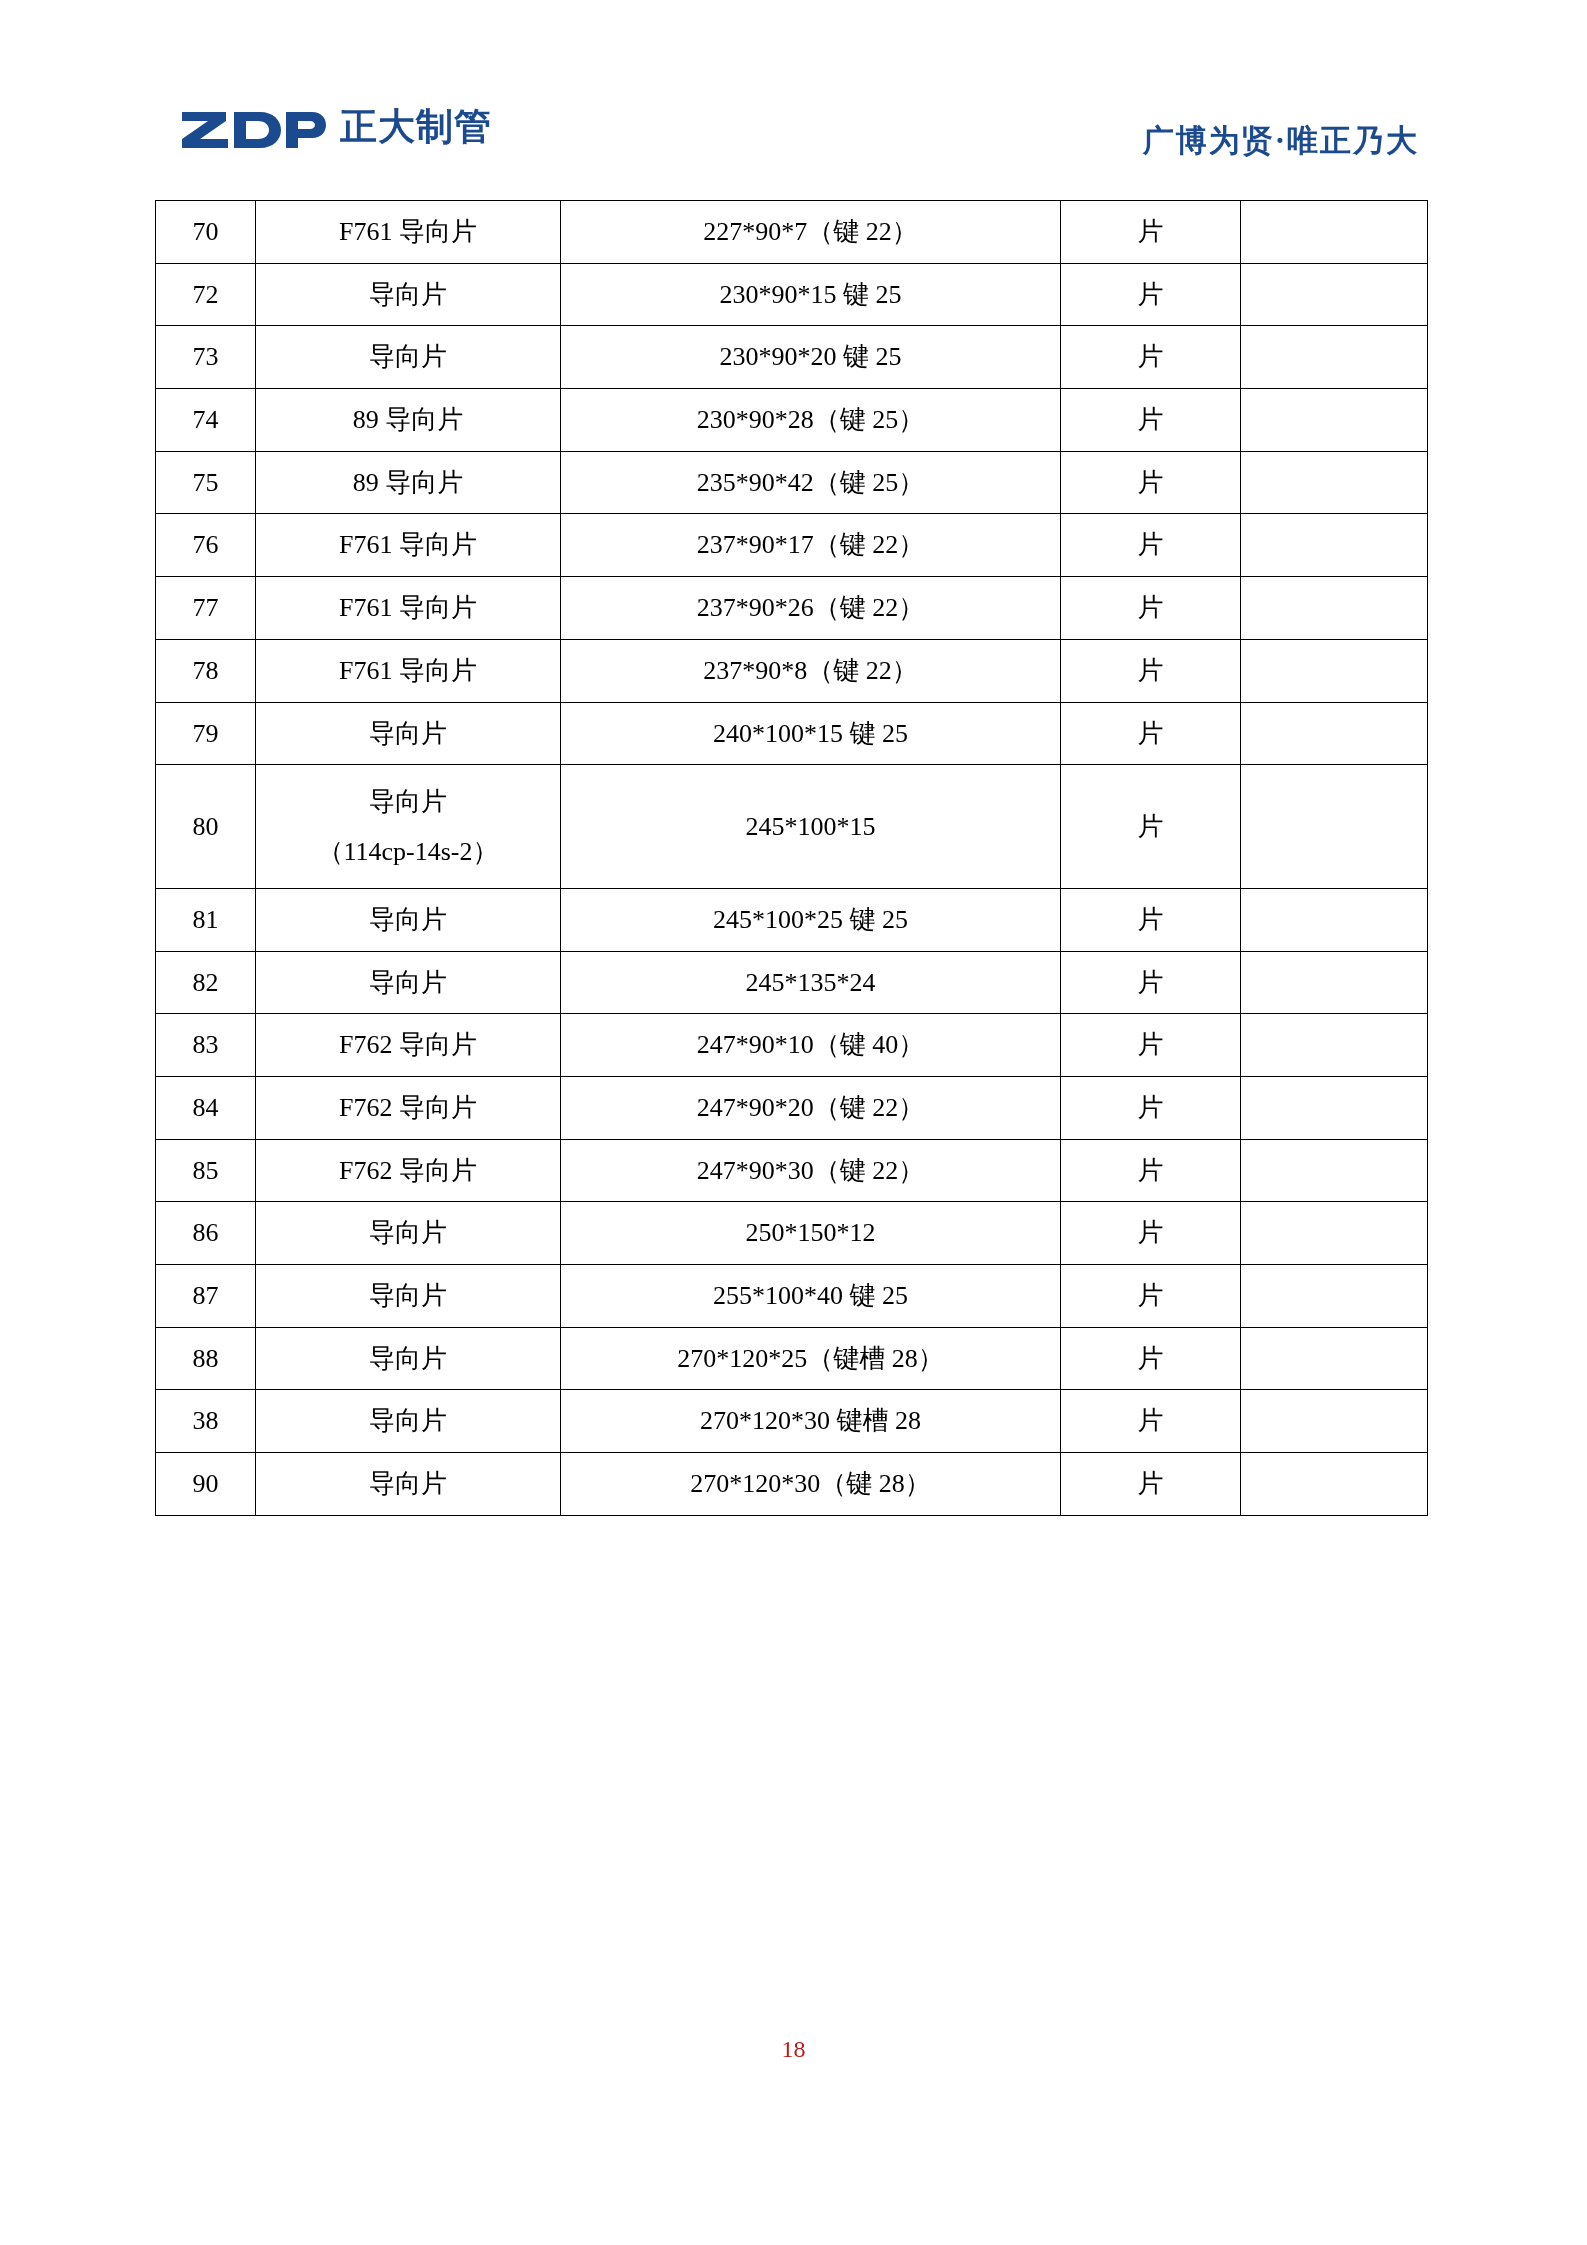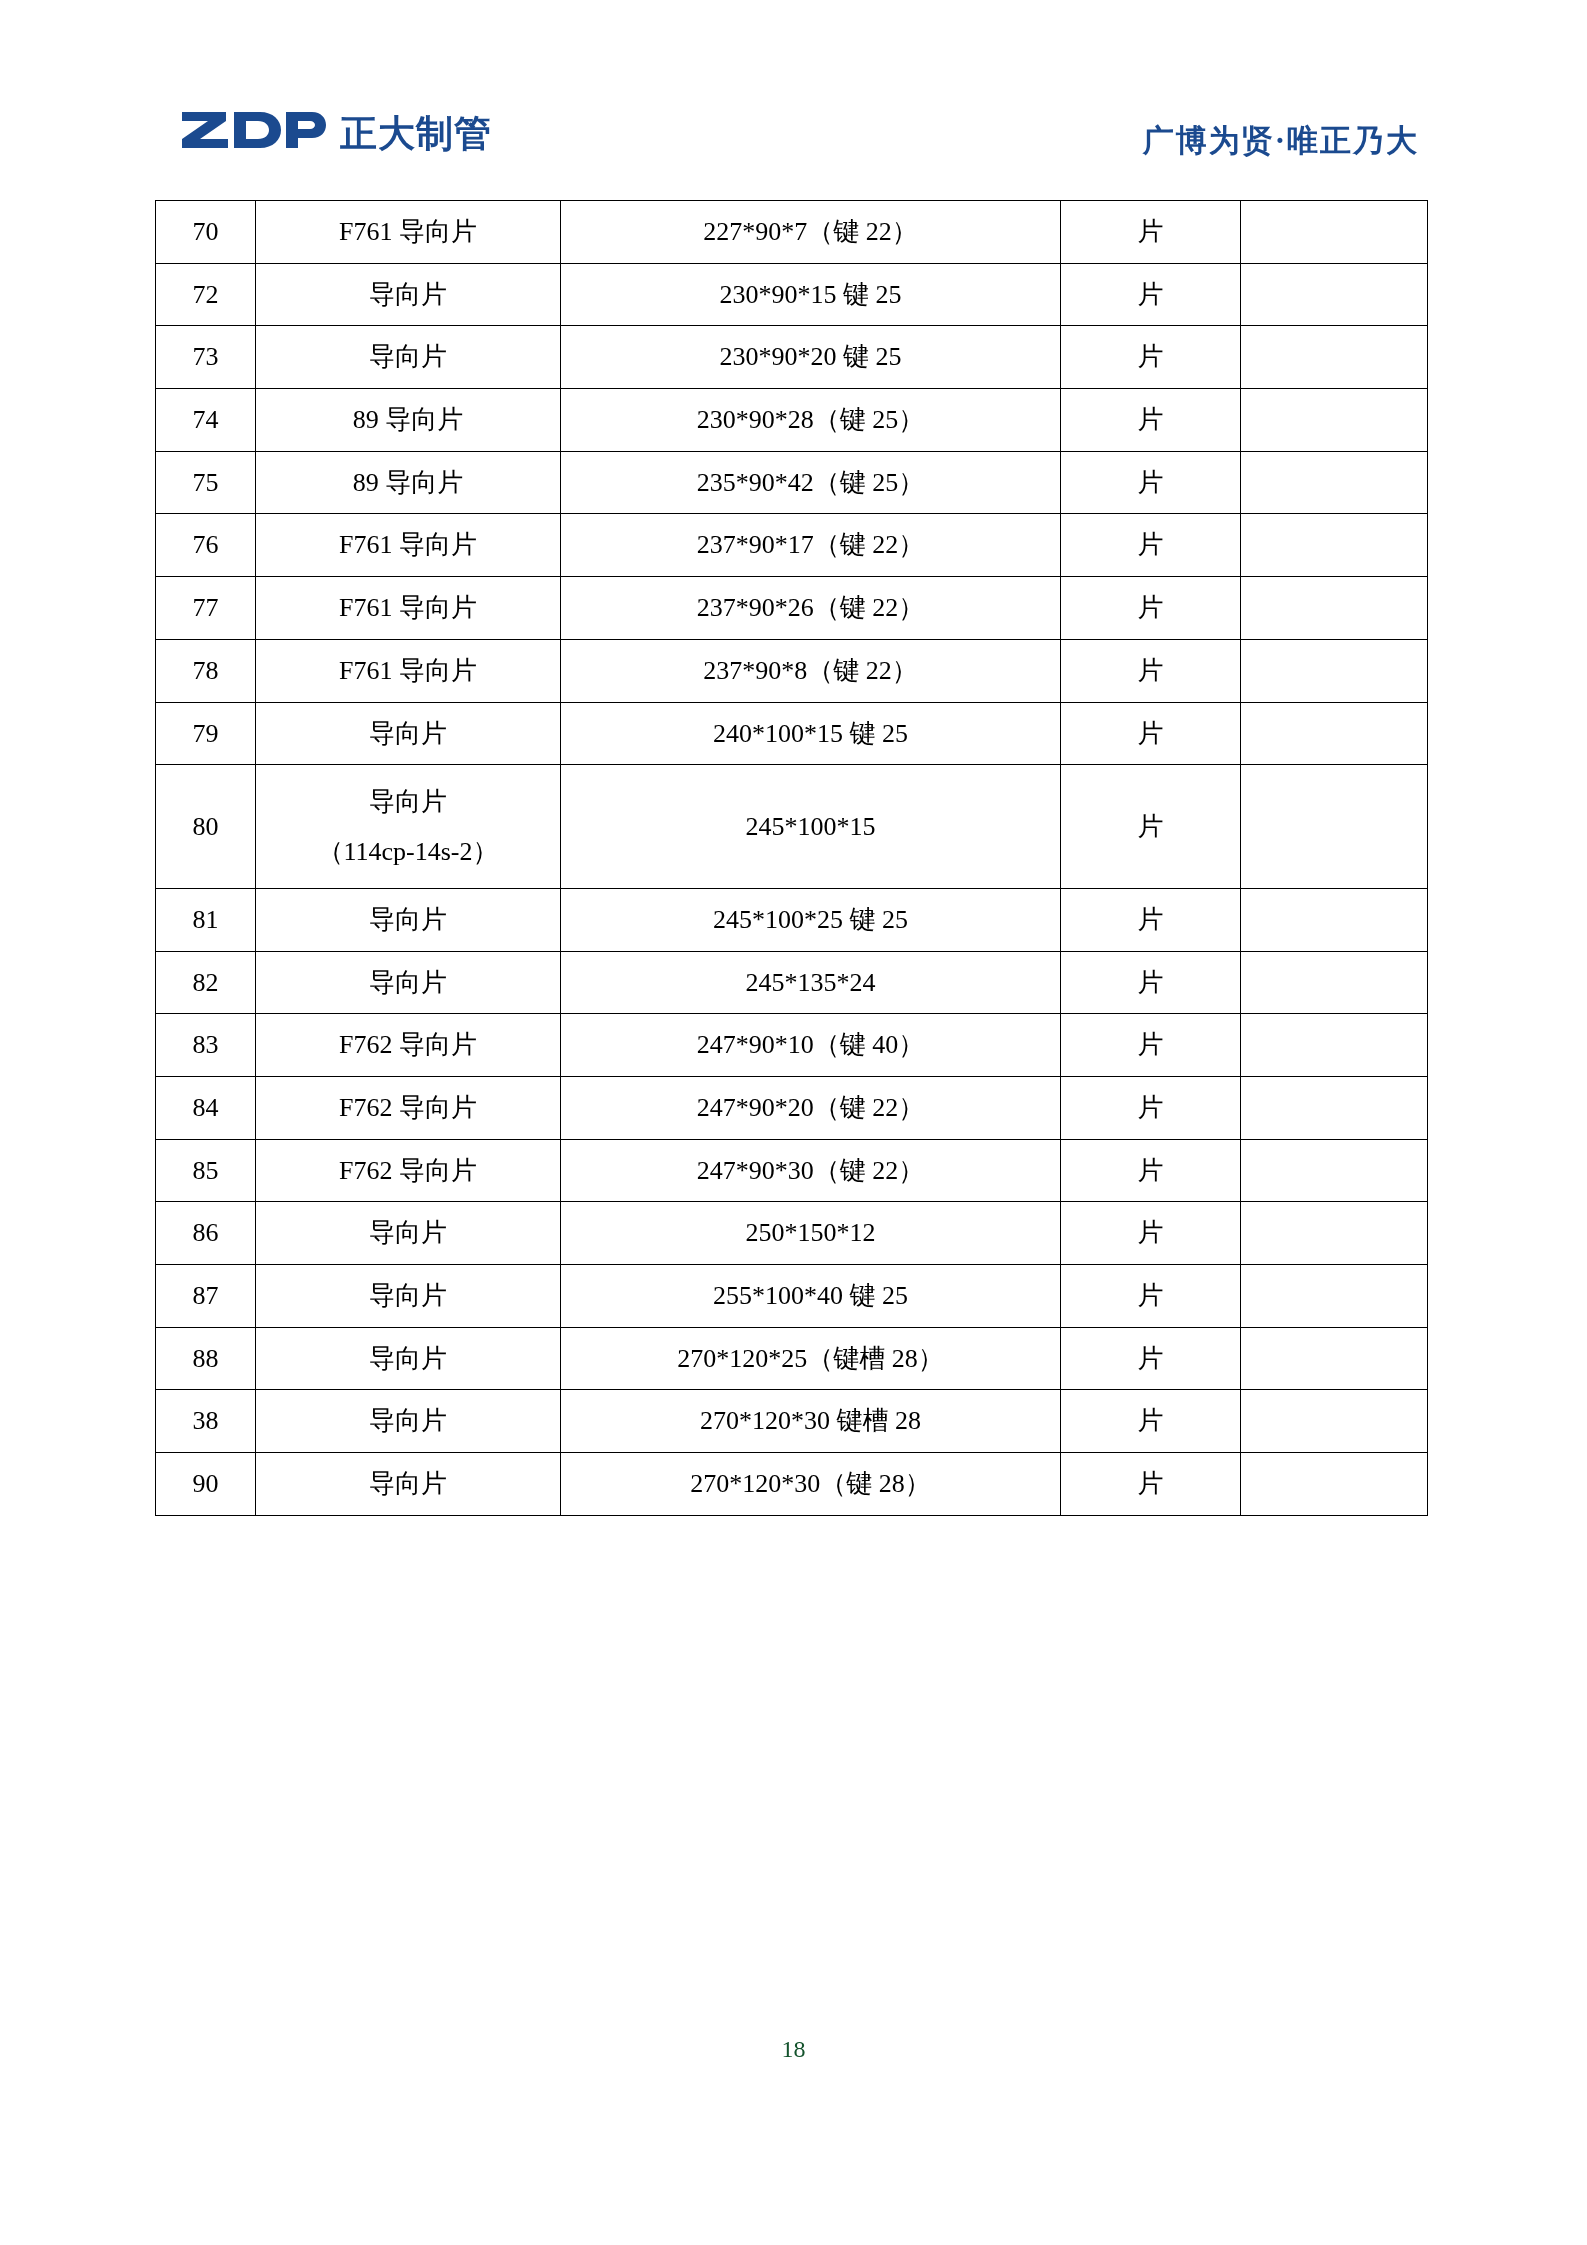--- a/index.html
+++ b/index.html
@@ -29,21 +29,21 @@
     left: 0;
     top: 108px;
     width: 1587px;
     height: 70px;
   }
   .logo-wrap {
     position: absolute;
     left: 178px;
     top: 0px;
     display: flex;
-    align-items: flex-end;
+    align-items: flex-start;
     gap: 12px;
   }
   .logo-mark {
     display: flex;
     align-items: center;
     height: 44px;
   }
   .logo-mark svg { display: block; }
   .logo-text {
     font-family: "Liberation Sans", sans-serif;
@@ -107,21 +107,21 @@
 
   
   .footer {
     position: absolute;
     left: 0;
     top: 2036px;
     width: 1587px;
     text-align: center;
     font-family: "Liberation Serif", serif;
     font-size: 24px;
-    color: #14532d;
+    color: #b91c1c;
   }
 </style>
 </head>
 <body>
 
 <div class="page">
 
   <div class="header">
     <div class="logo-wrap">
       <span class="logo-mark">

